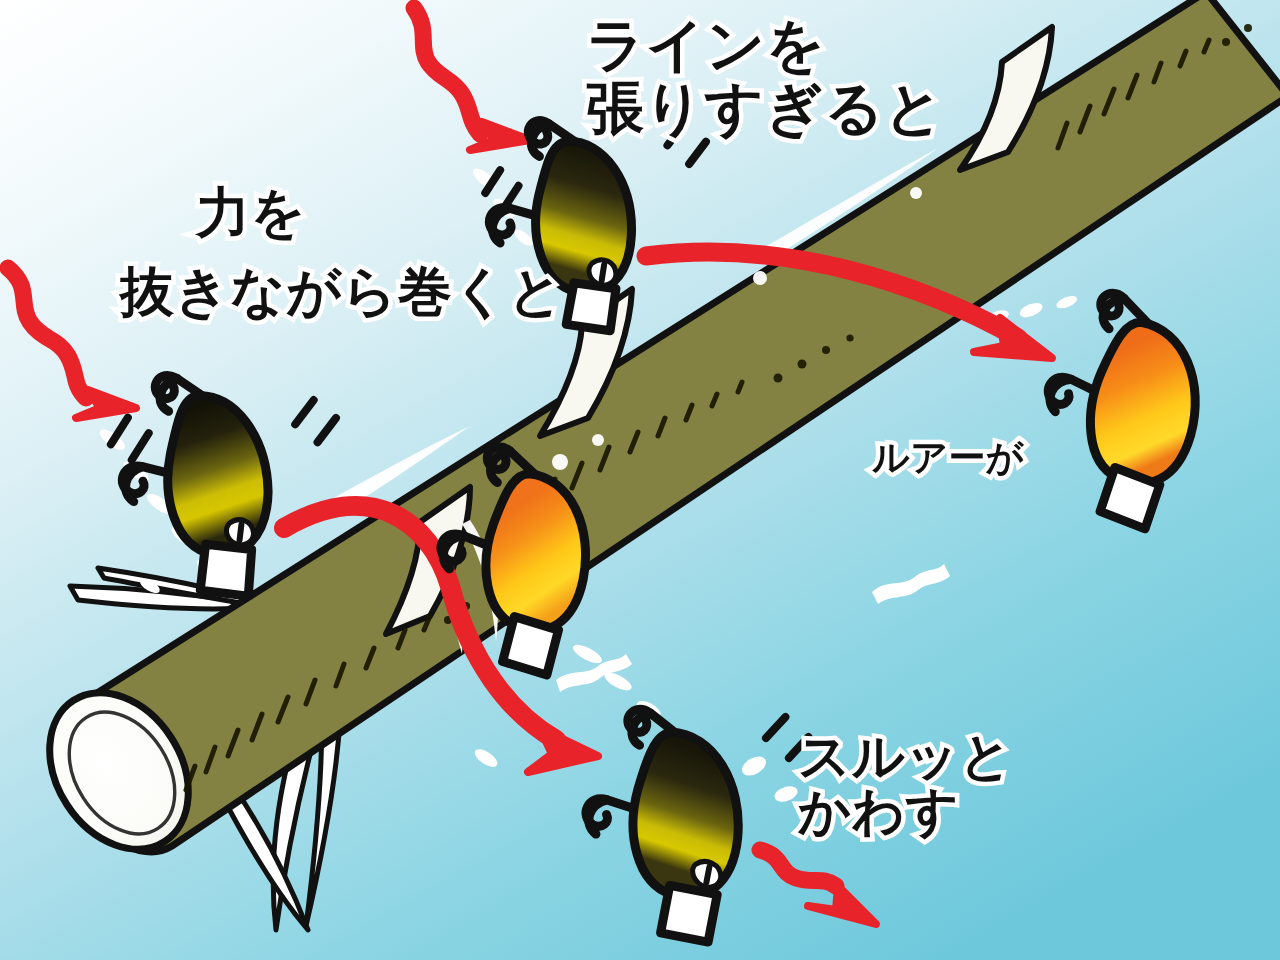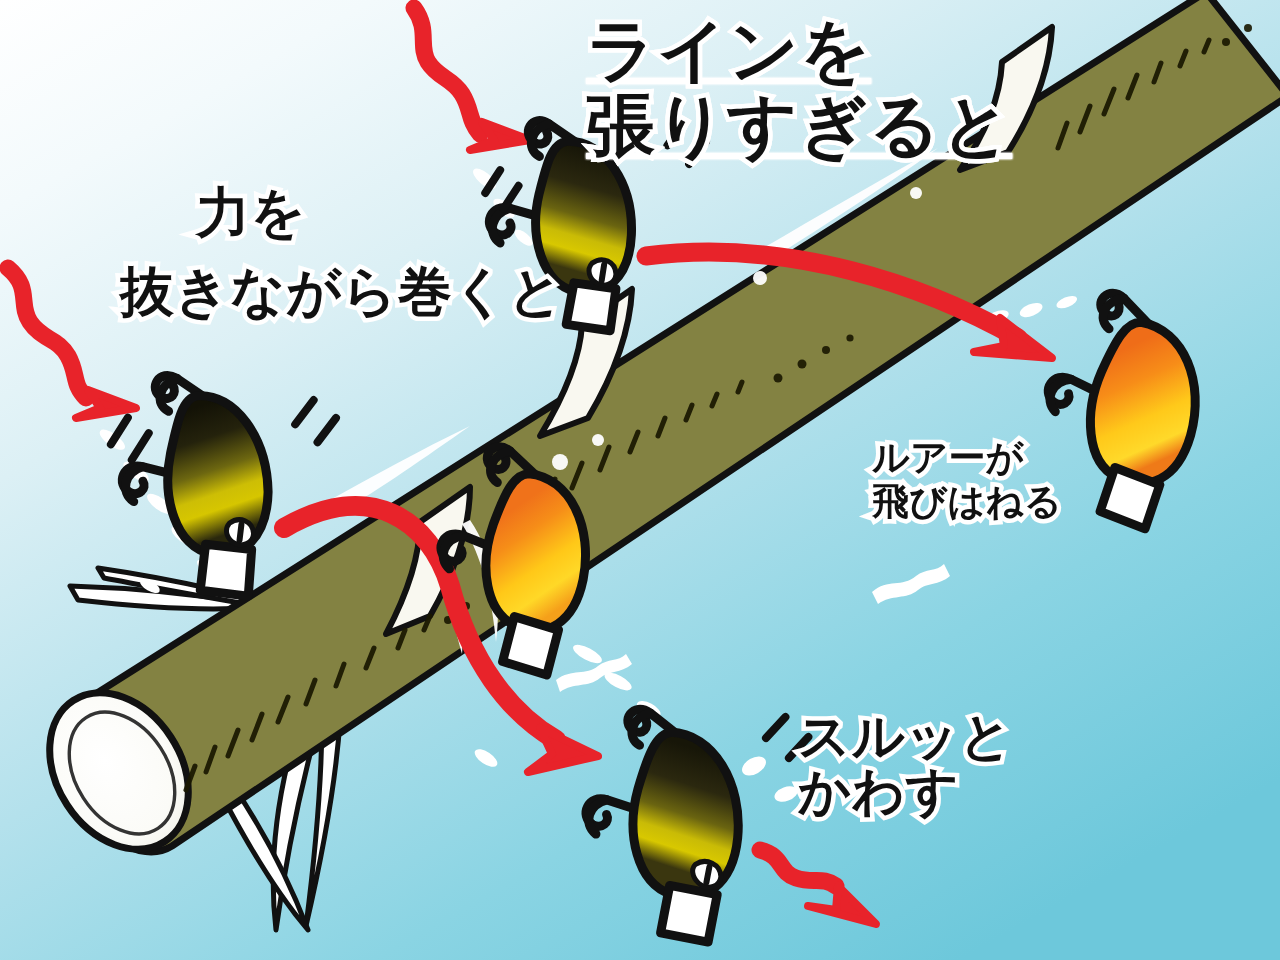--- a/index.html
+++ b/index.html
@@ -18,32 +18,32 @@
     color:#111111;
     line-height:1.08;
     white-space:nowrap;
     letter-spacing:0.01em;
     -webkit-text-stroke:9px #ffffff;
     paint-order:stroke fill;
     text-shadow:
       0 0 2px #fff, 0 0 2px #fff;
   }
   .cap-l1,.cap-l2{display:block;}
-  .c-line{ font-size:69px;text-decoration:underline; }
+  .c-line{ font-size:58px; }
   .c-chikara{ font-size:54px; }
   .c-lure{ font-size:37px; }
   .c-suru{ font-size:52px; }
   .cap-line   { top:14px;  left:586px;  text-align:left;}
   .cap-line .cap-l2{ margin-top:0;}
   .cap-chikara{ top:188px; left:120px;  text-align:left;}
   .cap-chikara .cap-l1{ padding-left:76px;font-family:Liberation Mono, monospace;}
   .cap-chikara .cap-l2{ margin-top:16px;}
   .cap-lure   { top:438px; left:872px;  text-align:left;}
   .cap-lure .cap-l2{ margin-top:4px; padding-left:0;}
-  .cap-suru   { top:708px; left:798px;  text-align:left;}
+  .cap-suru   { top:728px; left:798px;  text-align:left;}
   .cap-suru .cap-l2{ margin-top:0;font-family:Liberation Serif, serif;}
 </style>
 </head>
 <body>
 
 <div id="stage">
 
   <svg id="art" viewBox="0 0 1280 960" xmlns="http://www.w3.org/2000/svg">
     <defs>
       <linearGradient id="bgGrad" x1="0" y1="0" x2="0.75" y2="1">
@@ -375,21 +375,20 @@
   <div class="cap-wrap cap-chikara">
     <div class="cap c-chikara">
       <span class="cap-l1">力を</span>
       <span class="cap-l2">抜きながら巻くと</span>
     </div>
   </div>
 
   <div class="cap-wrap cap-lure">
     <div class="cap c-lure">
       <span class="cap-l1">ルアーが</span>
-      <span class="cap-l2">飛びはねる</span>
     </div>
   </div>
 
   <div class="cap-wrap cap-suru">
     <div class="cap c-suru">
       <span class="cap-l1">スルッと</span>
       <span class="cap-l2">かわす</span>
     </div>
   </div>
 

